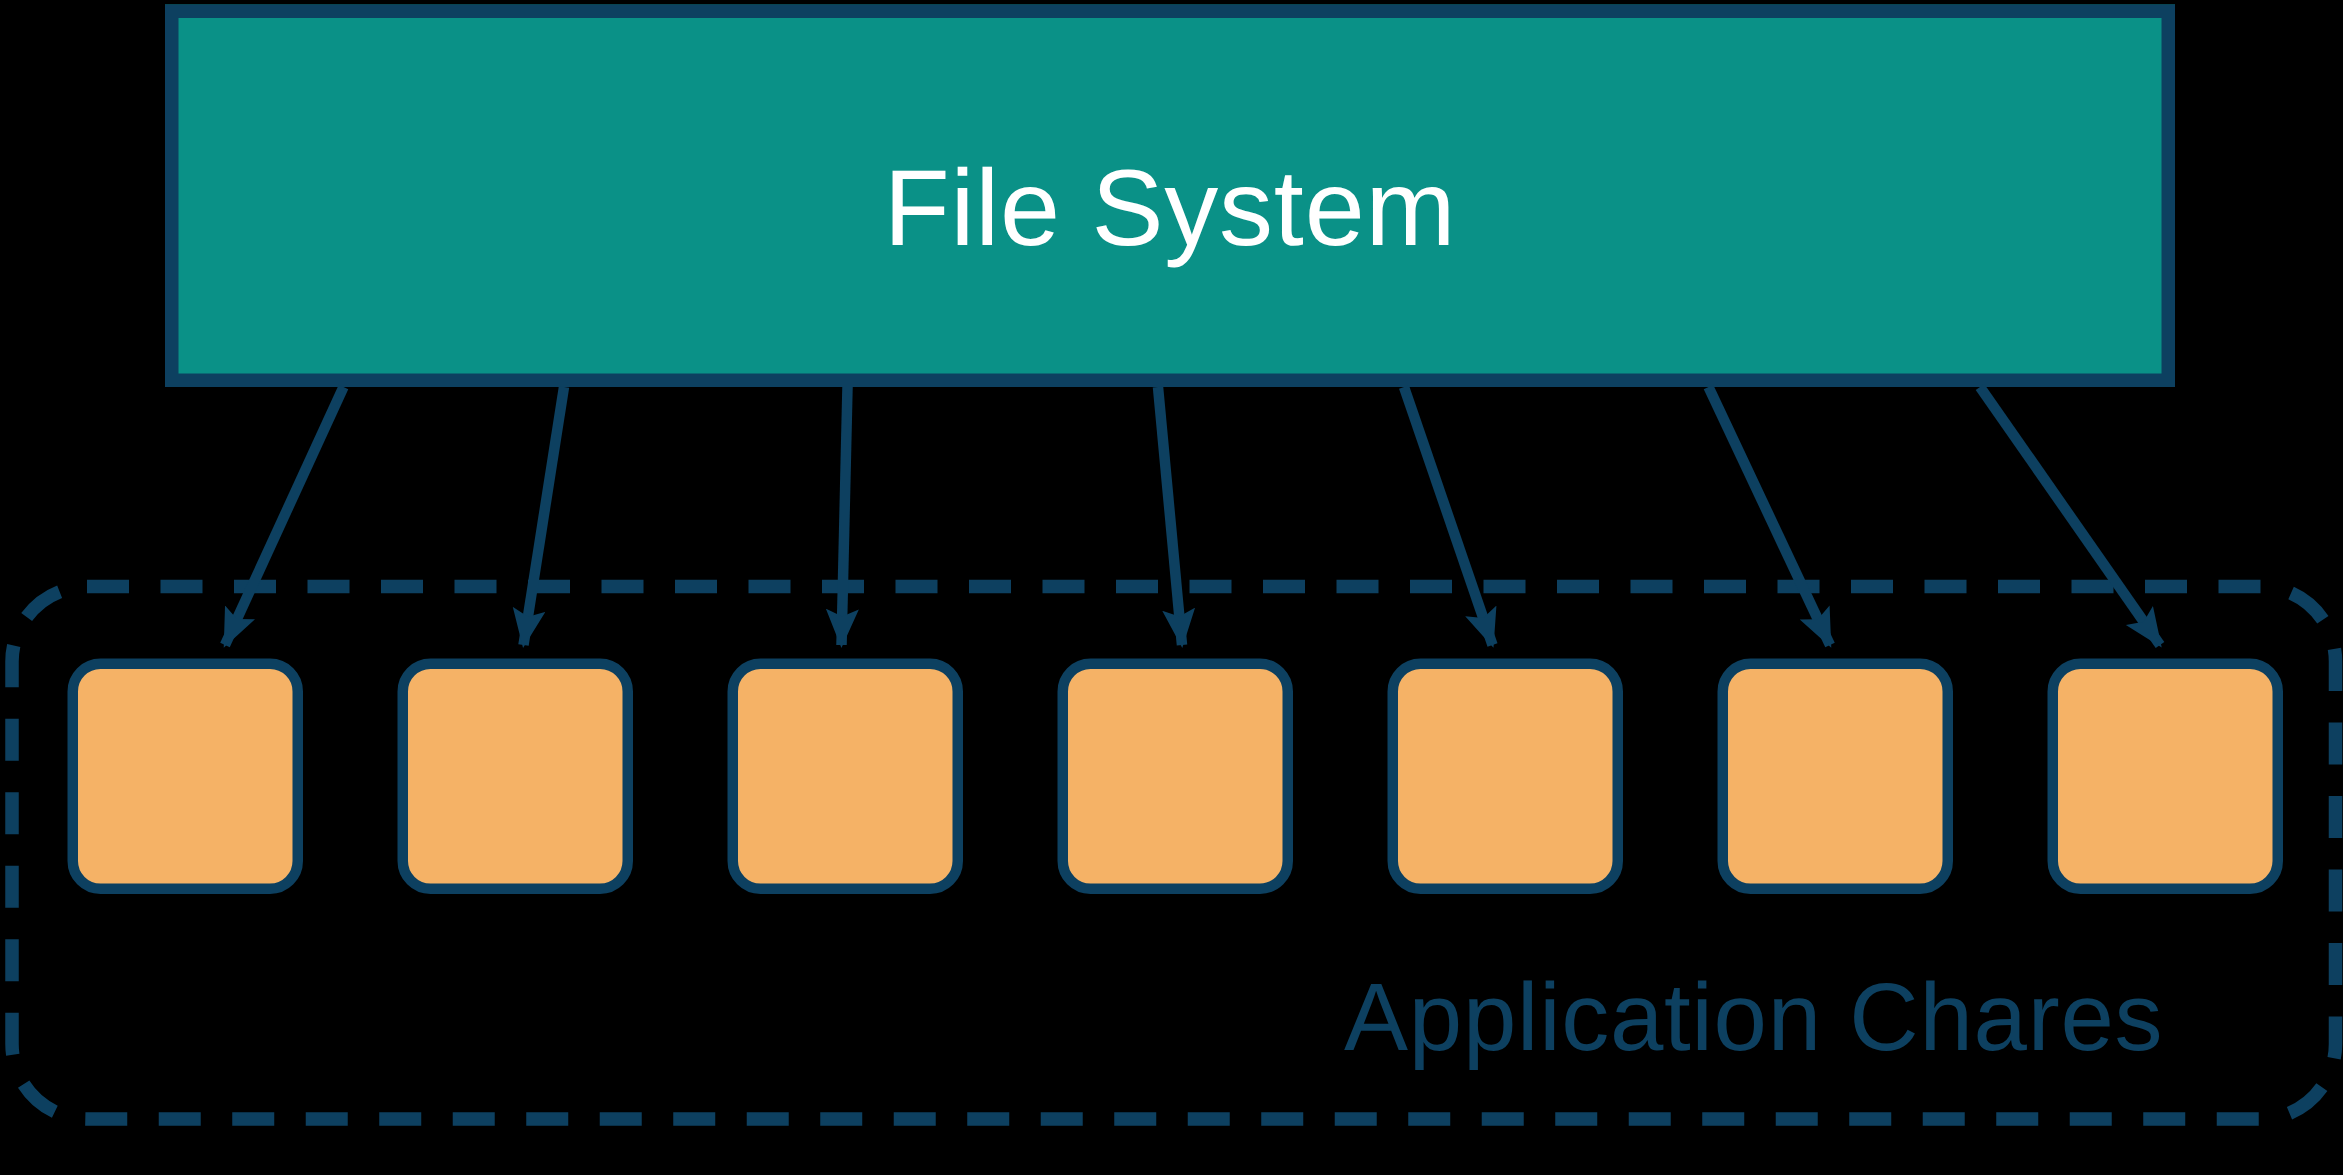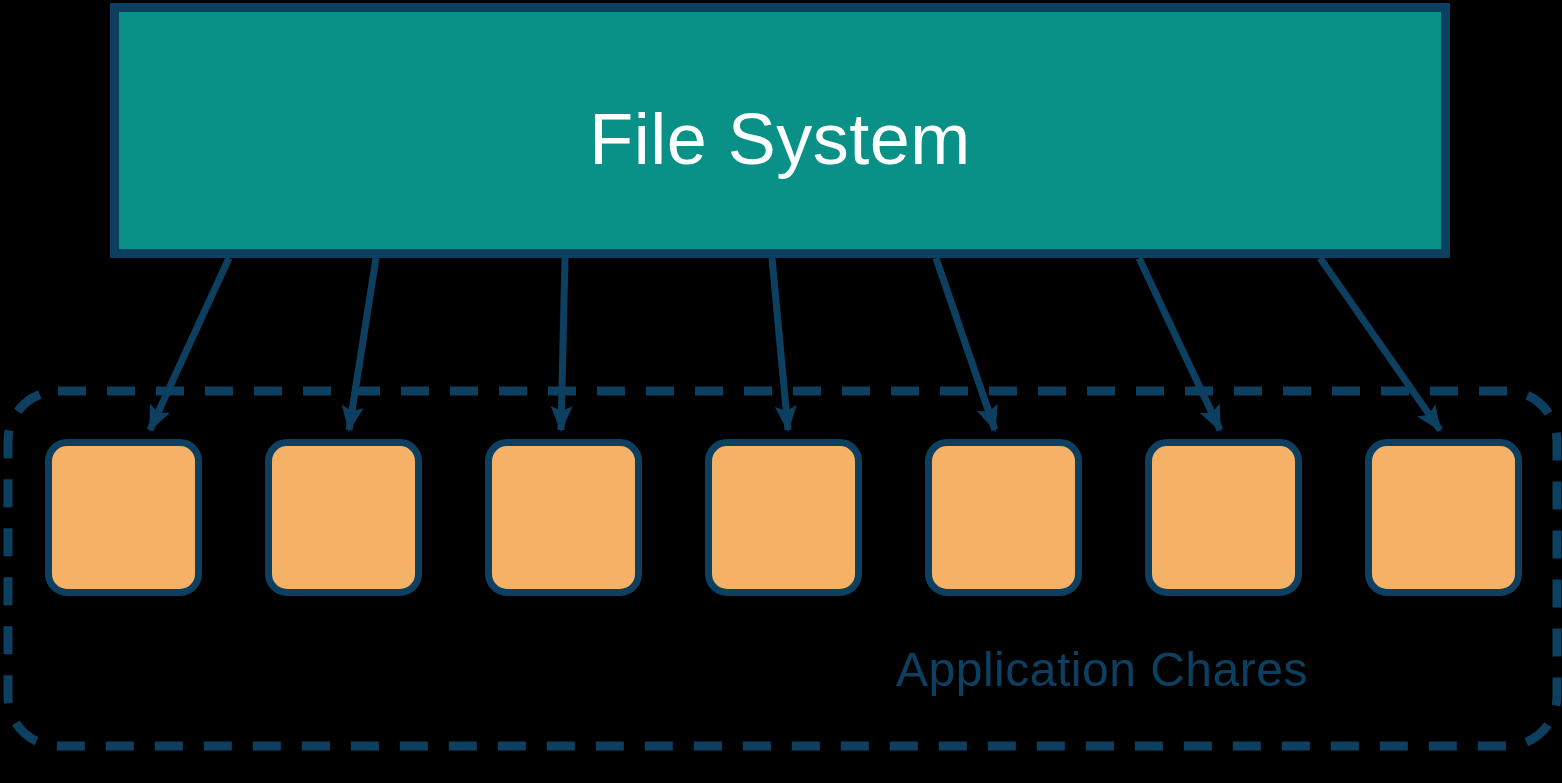--- a/index.html
+++ b/index.html
@@ -51,21 +51,21 @@
     box-sizing: border-box;
     background: var(--orange, #f5b266);
     border: 7px solid var(--navy, #0d4060);
     border-radius: 22px;
   }
   .group-label {
     position: absolute;
     left: 896px;
     top: 646px;
     color: var(--navy, #0d4060);
-    font-size: 48px;
+    font-size: 64px;
     font-weight: 400;
     line-height: 1;
     letter-spacing: 0.5px;
     white-space: nowrap;
   }
 </style>
 </head>
 <body>
 
 <div class="canvas">

